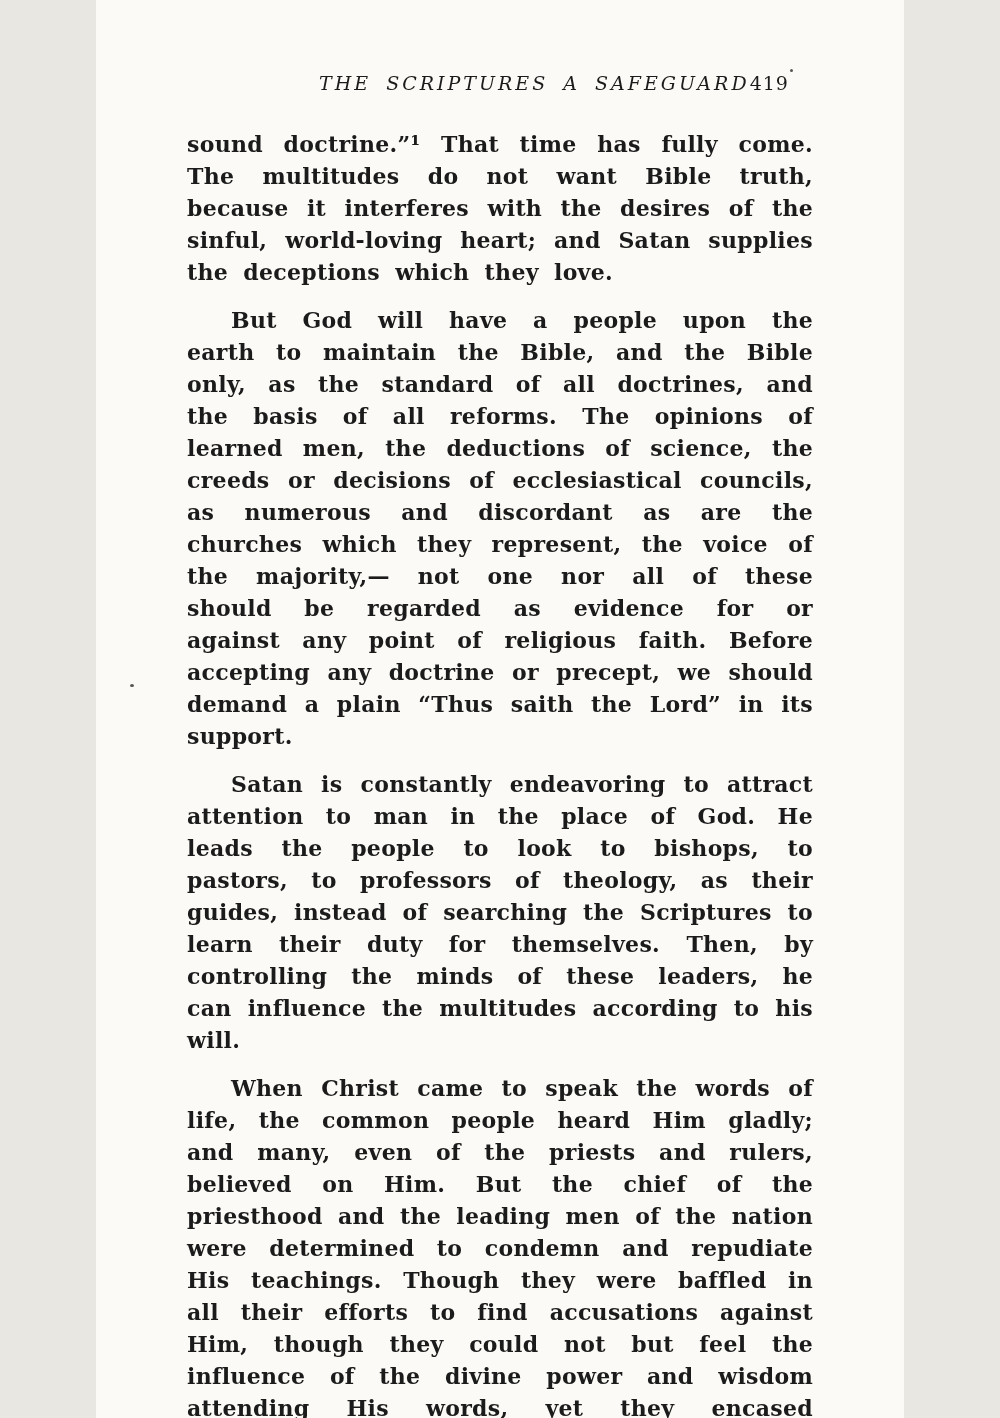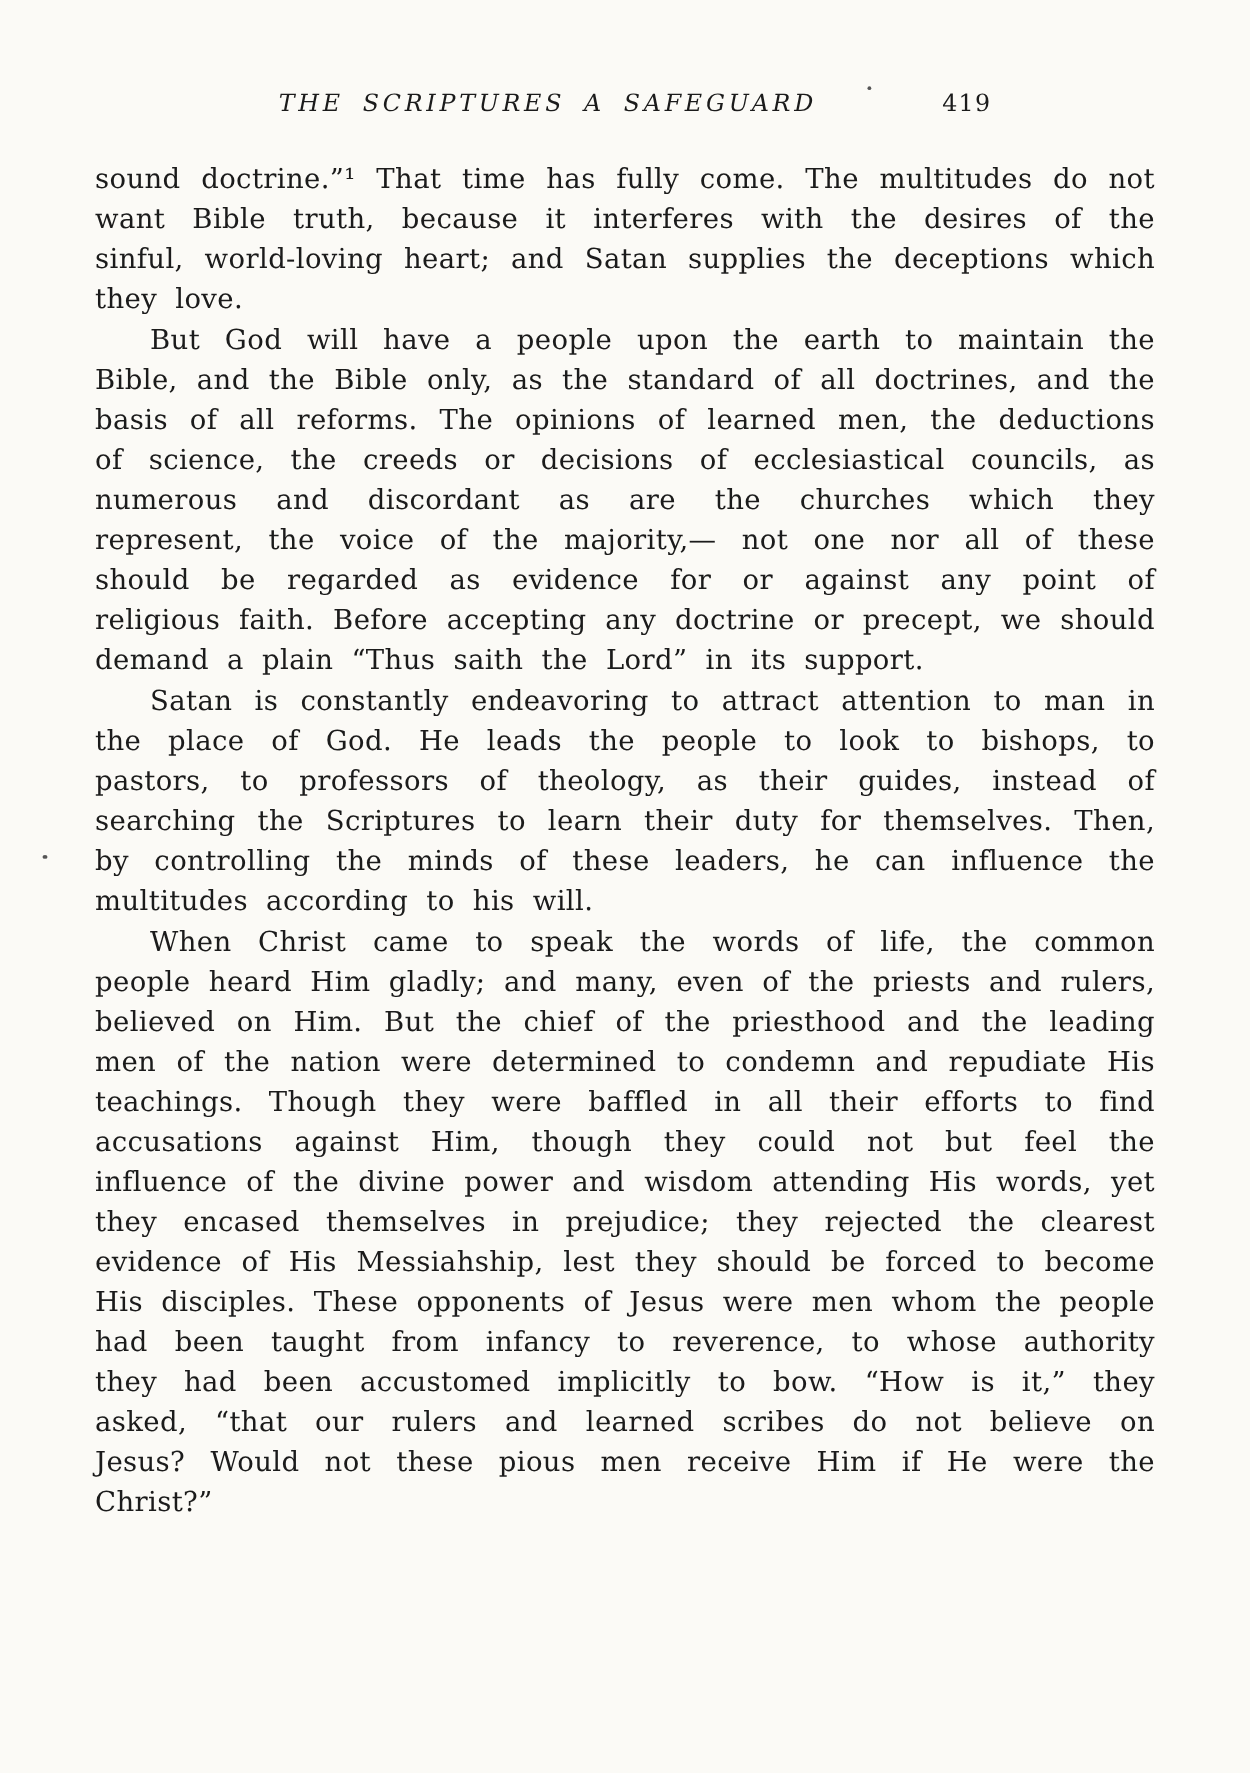--- a/index.html
+++ b/index.html
@@ -2,21 +2,21 @@
 <html><head>
 <meta charset="utf-8">
 <style>
   html, body {
     margin: 0;
     padding: 0;
     background: #e9e7e2;
   }
   .page {
     position: relative;
-    width: 1000px;
+    width: 808px;
     height: 1418px;
     margin: 0 auto;
     background: #fbfaf6;
     color: #1b1b1b;
     font-family: "DejaVu Serif", "Liberation Serif", serif;
     box-sizing: border-box;
     overflow: hidden;
   }
   .content {
     position: absolute;
@@ -43,21 +43,22 @@
     letter-spacing: 1px;
   }
   .body-text {
     font-size: 22px;
     line-height: 32px;
     text-align: justify;
     letter-spacing: 0.3px;
     word-spacing: 0.33em;
   }
   .body-text p {
-    margin: 1px;
+    margin: 16px;
+    font-weight: bold;
   }
   .body-text p.indented {
     text-indent: 44px;
   }
   .footnote {
     position: absolute;
     left: 0;
     right: 0;
     top: 1283px;
     text-align: center;

